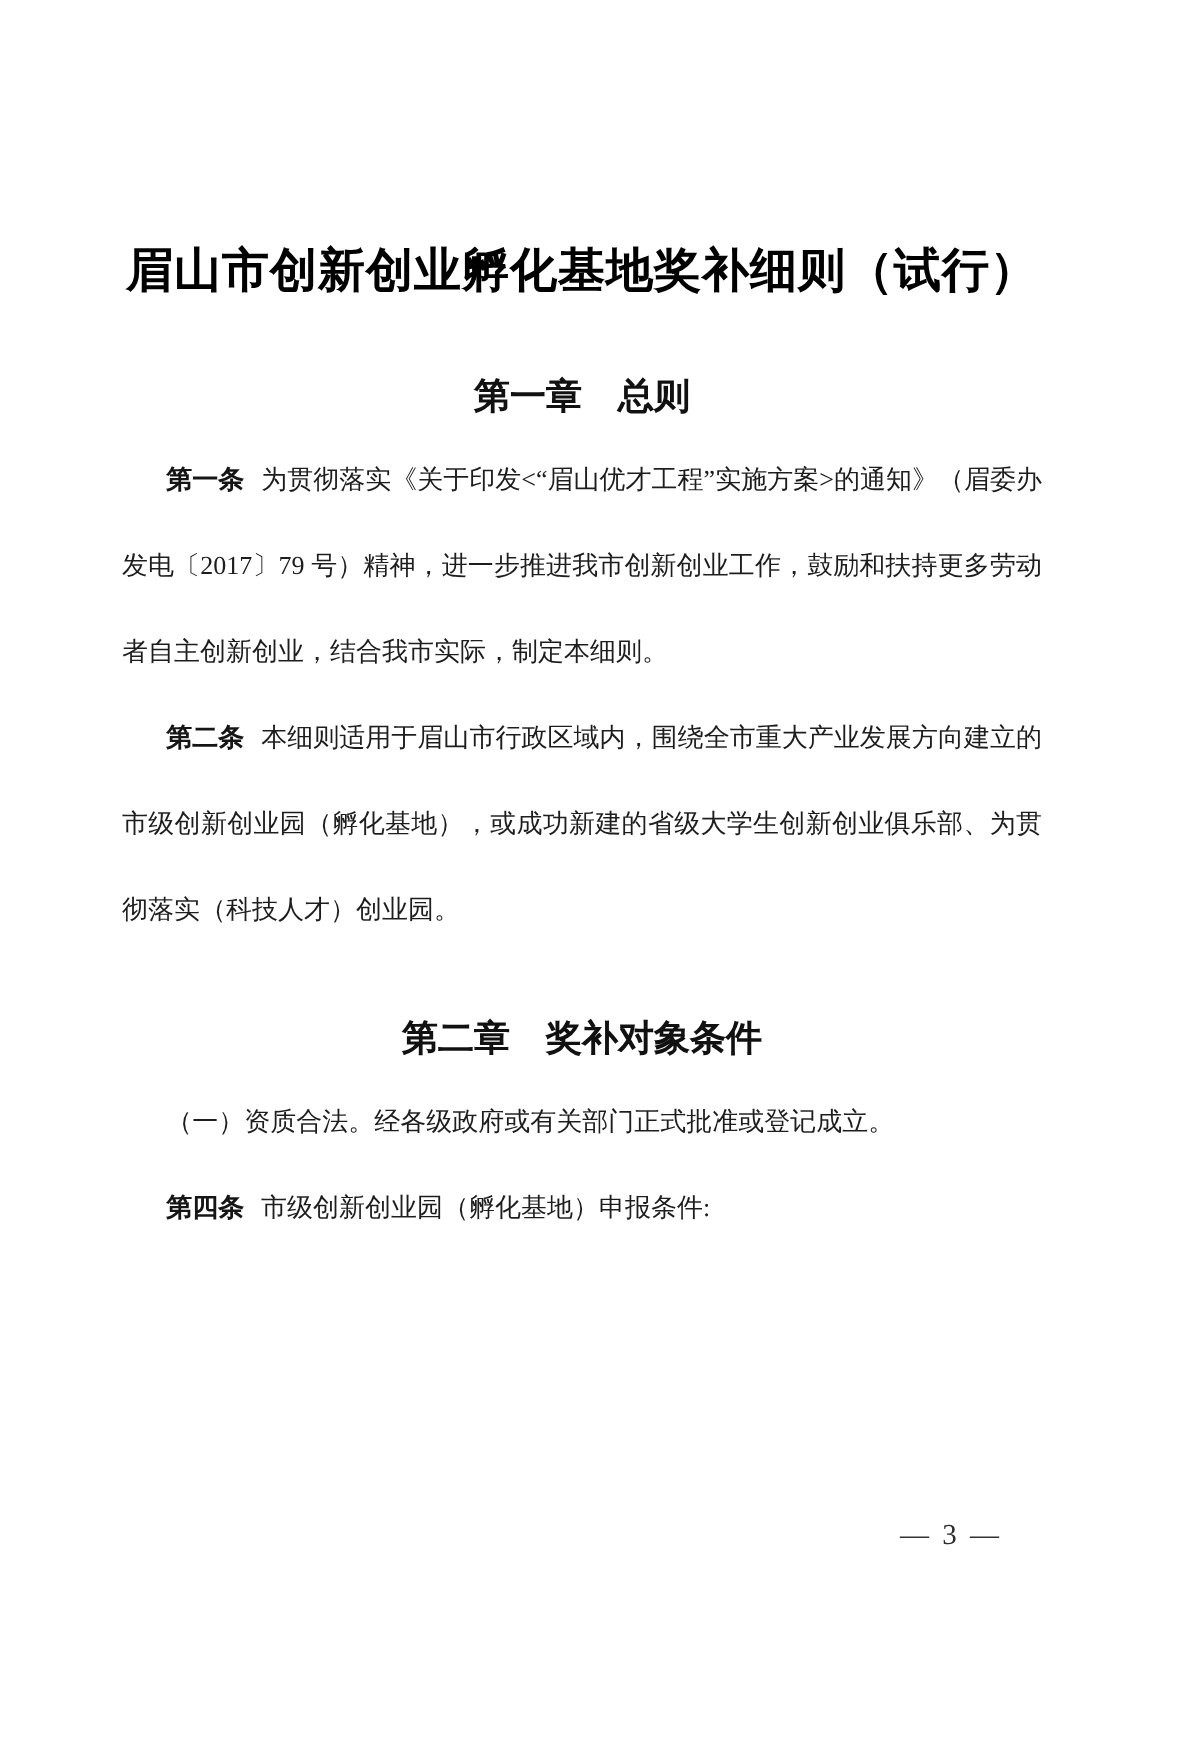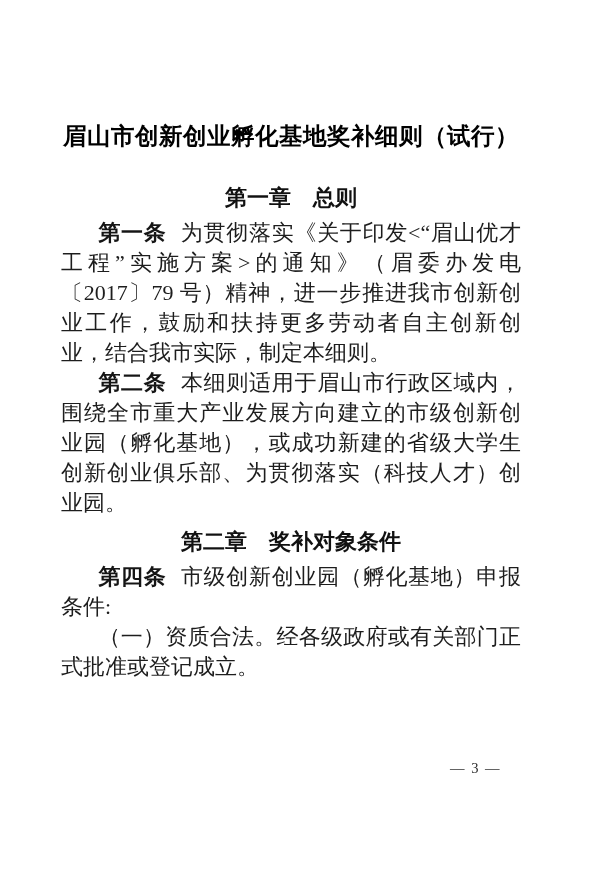--- a/index.html
+++ b/index.html
@@ -23,33 +23,33 @@
     font-size: 23.5px;
     line-height: 30px;
     font-weight: 700;
     color: #000000;
     font-family: "Liberation Serif", "DejaVu Serif", serif;
     letter-spacing: 0.5px;
     white-space: nowrap;
   }
   .chapter-heading {
     text-align: center;
-    font-size: 22px;
+    font-size: 18px;
     line-height: 22px;
     font-weight: 700;
     color: #111111;
     font-family: "Liberation Sans", "DejaVu Sans", sans-serif;
   }
   .ch1 { margin-top: 36px; }
-  .ch2 { margin-top: 13px; }
+  .ch2 { margin-top: 32px; }
   .articles { margin-top: 9px; }
   p.article {
     margin: 0;
-    font-size: 22px;
-    line-height: 30px;
+    font-size: 13px;
+    line-height: 43px;
     text-align: justify;
     text-justify: inter-ideograph;
     text-indent: 1.7em;
     color: #1d1d1d;
   }
   .lead {
     font-family: "Liberation Sans", "DejaVu Sans", sans-serif;
     font-weight: 700;
     color: #151515;
     margin-right: 0.65em;
@@ -78,21 +78,21 @@
     <div class="articles">
       <p class="article"><b class="lead">第一条</b><span>为贯彻落实《关于印发&lt;“眉山优才工程”实施方案&gt;的通知》（眉委办发电〔2017〕79 号）精神，进一步推进我市创新创业工作，鼓励和扶持更多劳动者自主创新创业，结合我市实际，制定本细则。</span></p>
 
       <p class="article"><b class="lead">第二条</b><span>本细则适用于眉山市行政区域内，围绕全市重大产业发展方向建立的市级创新创业园（孵化基地），或成功新建的省级大学生创新创业俱乐部、为贯彻落实（科技人才）创业园。</span></p>
 
     </div>
 
     <div class="chapter-heading ch2">第二章　奖补对象条件</div>
 
     <div class="articles">
+      <p class="article"><span>（一）资质合法。经各级政府或有关部门正式批准或登记成立。</span></p>
+
       <p class="article"><b class="lead">第四条</b><span>市级创新创业园（孵化基地）申报条件:</span></p>
-
-      <p class="article"><span>（一）资质合法。经各级政府或有关部门正式批准或登记成立。</span></p>
     </div>
 
   </div>
 
   <div class="page-number">— 3 —</div>
 </div>
 
 </body></html>

